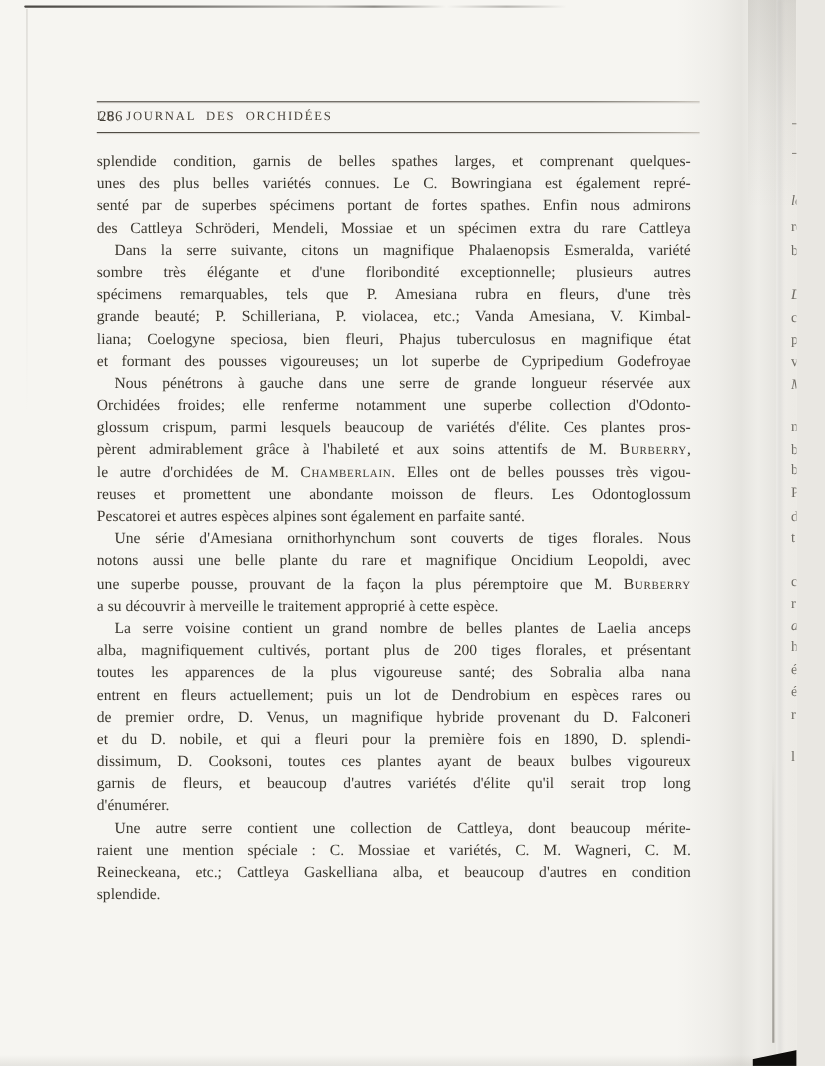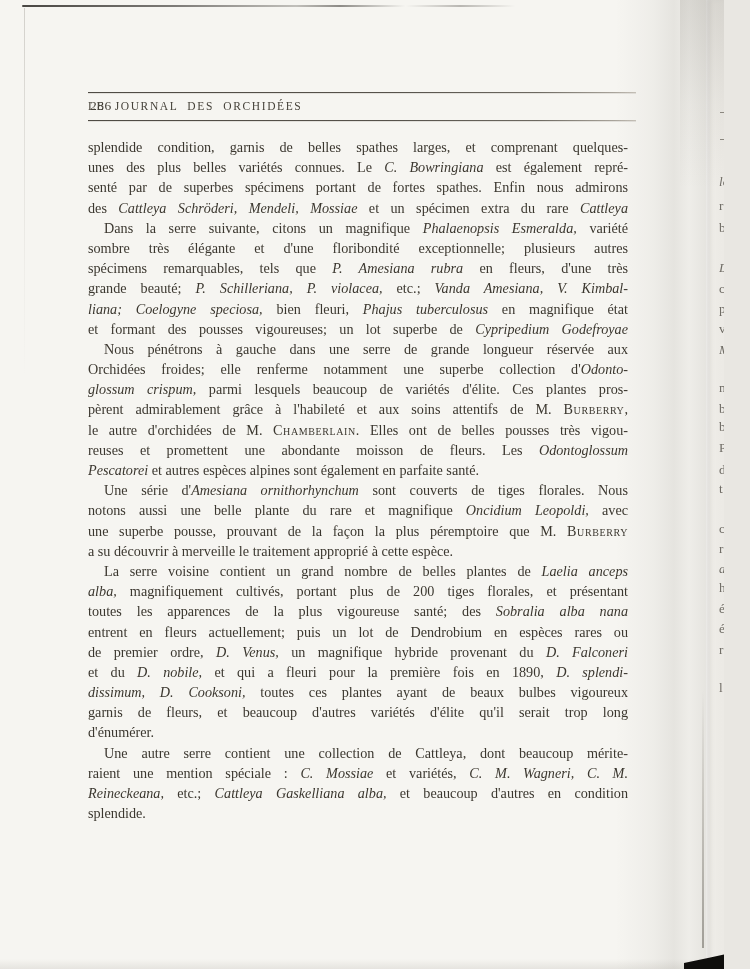--- a/index.html
+++ b/index.html
@@ -37,21 +37,21 @@
   .journal-title{position:absolute;left:88px;top:100px;width:548px;text-align:left;
        font-size:11.5px;letter-spacing:1.6px;word-spacing:5px;color:#46423a;}
   
   .body-text{position:absolute;left:88px;top:137px;width:540px;color:#3b372f;
        font-size:14.2px;}
   .para{margin:0;}
   .line{width:540px;height:20.2px;line-height:20.2px;overflow:hidden;box-sizing:border-box;
        text-align:justify;text-align-last:justify;}
   .line.last{text-align-last:left;}
   .line.indent{padding-left:16px;}
-  .i{font-style:italic;}
+  .i{}
   .sc{font-variant:small-caps;letter-spacing:.6px;}
   
   .facing-page-text{position:absolute;left:719px;top:0;width:31px;height:969px;overflow:hidden;
        color:#6f6c65;font-size:13.2px;margin-top:24px;}
   .frag{position:absolute;left:0;white-space:nowrap;}
   .frag.i{font-style:italic;}
   .frag-dash{position:absolute;left:1px;width:17px;height:1px;background:#8b877f;}
 </style>
 </head>
 <body>

